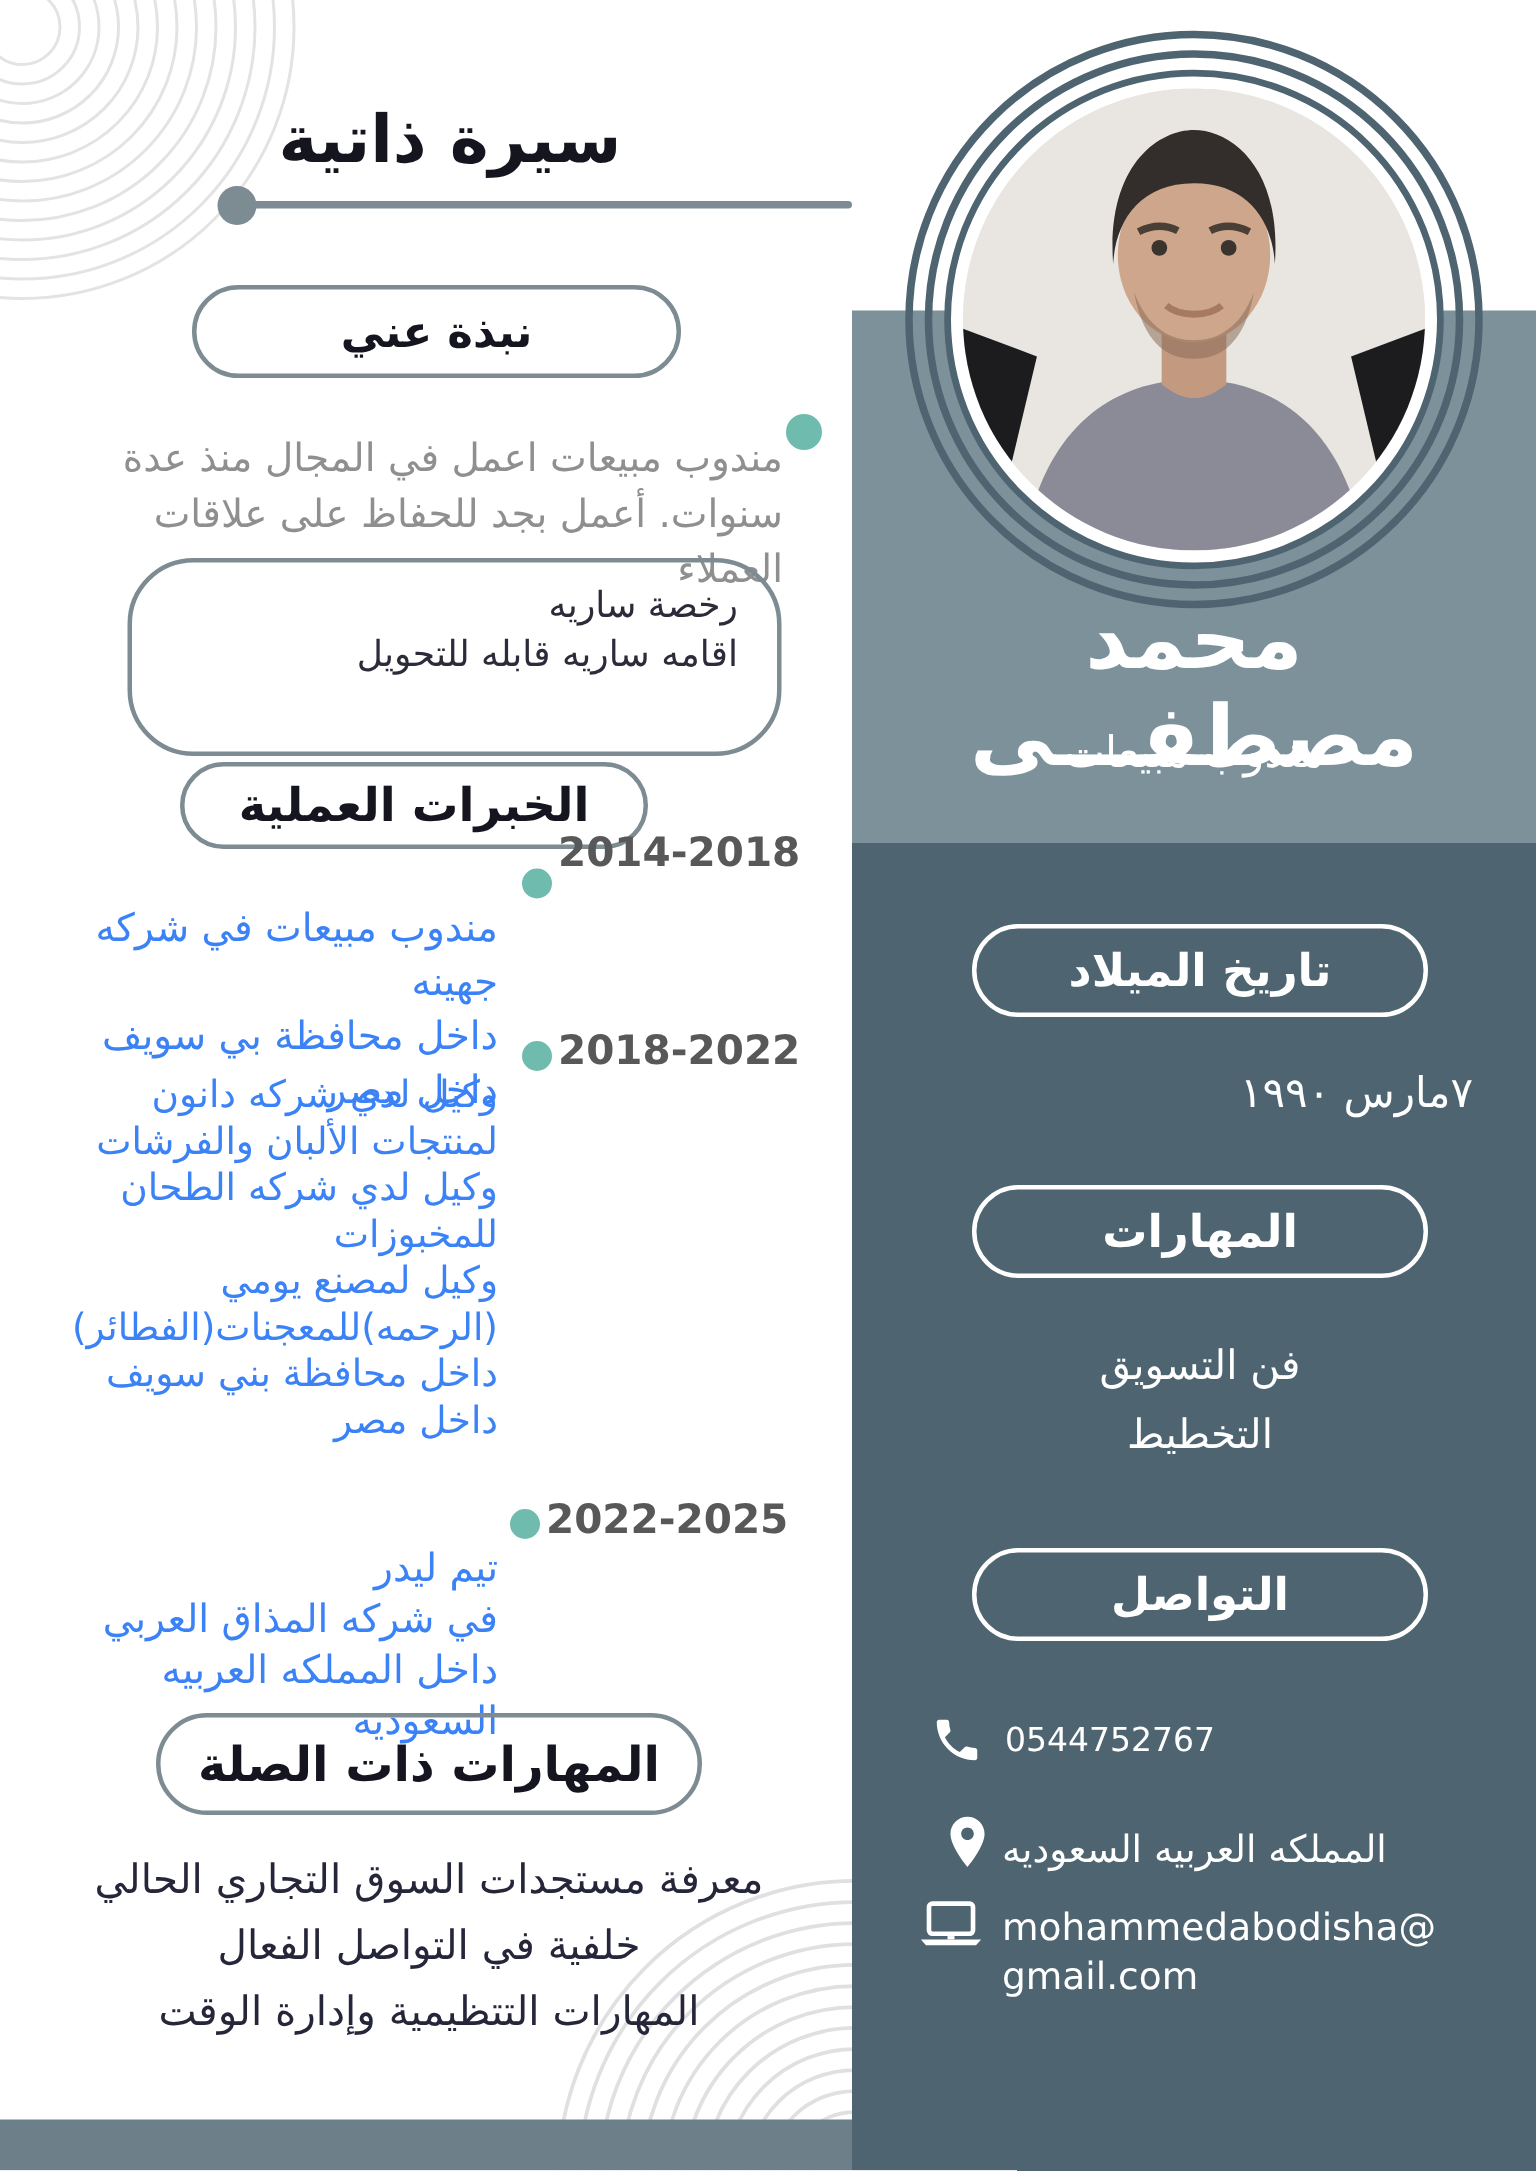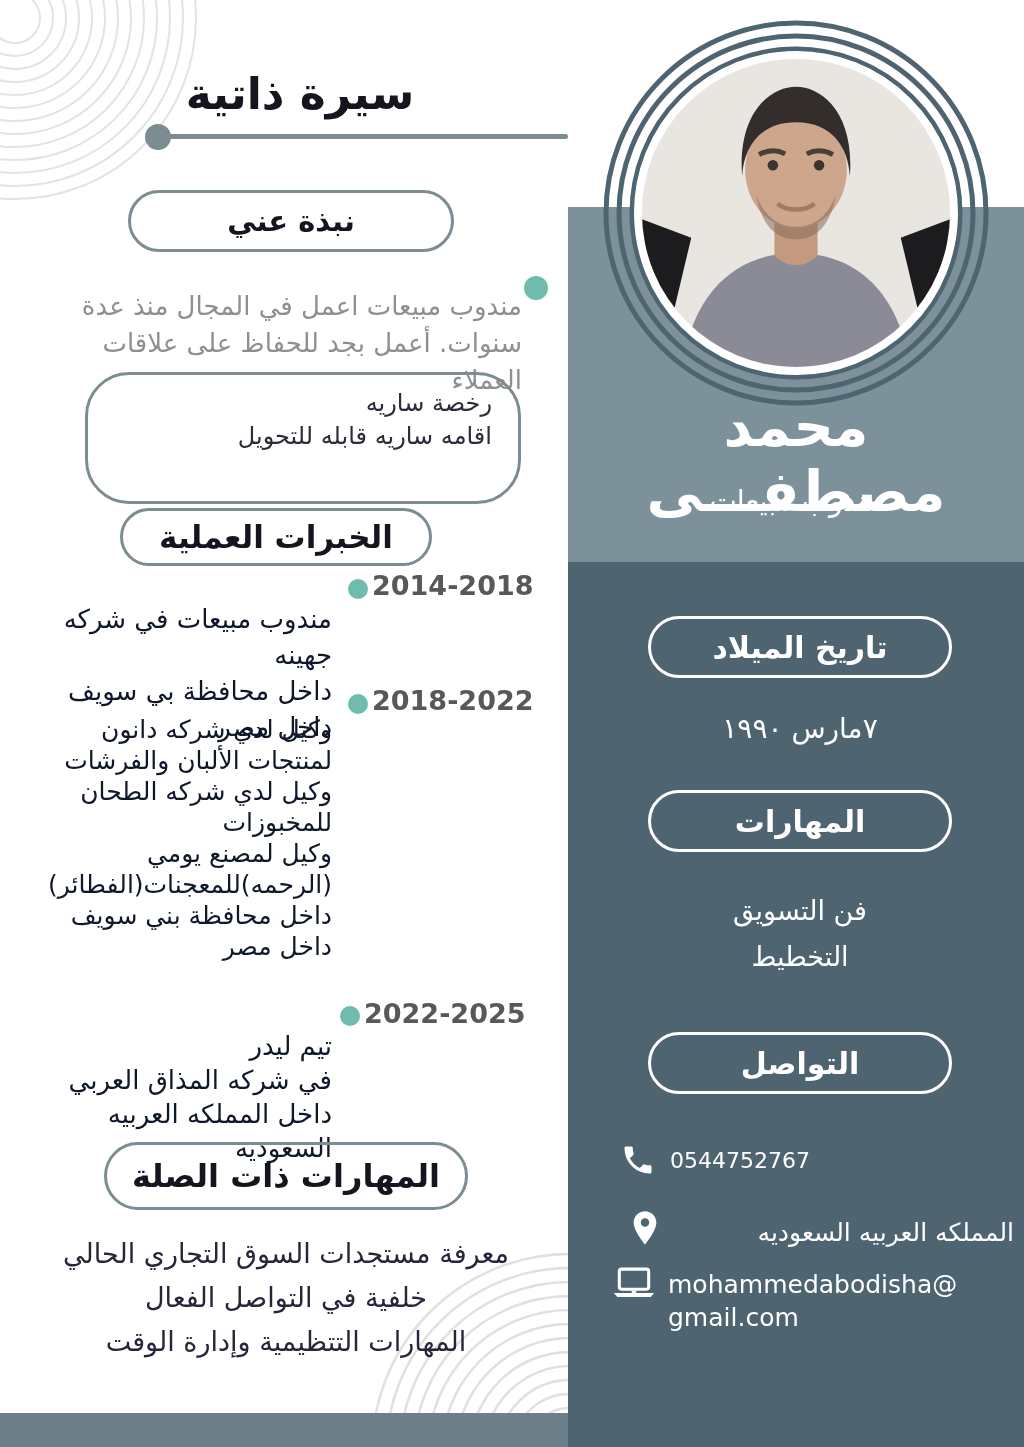--- a/index.html
+++ b/index.html
@@ -43,47 +43,47 @@
   .about-dot{left:524px;top:276px;width:24px;height:24px;border-radius:50%;background:#6fbcae;z-index:2;}
 
   .license-box{
     left:85px;top:372px;width:436px;height:132px;border:3px solid #7d8c92;border-radius:44px;
     box-sizing:border-box;padding:12px 26px;z-index:2;
   }
   .license-box .line{font-size:24px;font-weight:normal;color:#2b2b3a;line-height:33px;text-align:right;}
 
   .tl-dot{width:20px;height:20px;border-radius:50%;background:#6fbcae;z-index:2;}
   .tl-period{font-size:27px;font-weight:bold;color:#585858;z-index:2;}
-  .tl-lines{width:322px;left:10px;text-align:right;color:#0f172a;z-index:2;}
+  .tl-lines{width:322px;left:10px;text-align:right;color:#3b82f6;z-index:2;}
   .tl-lines.e1{font-size:26px;line-height:36px;}
   .tl-lines.e2{font-size:25px;line-height:31px;}
   .tl-lines.e3{font-size:26px;line-height:34px;margin-top:39px;}
 
   .relskills-list{left:36px;top:1232px;width:500px;text-align:center;color:#26263a;z-index:2;}
   .relskills-list .item{font-size:27px;line-height:44px;}
 
   
   .name{left:578px;top:394px;width:436px;text-align:center;font-size:56px;font-weight:bold;color:#ffffff;z-index:4;}
   .job-title{left:578px;top:484px;width:436px;text-align:center;font-size:29px;color:#ffffff;z-index:4;}
 
   .wpill{
     border:3px solid #ffffff;border-radius:32px;display:flex;align-items:center;justify-content:center;
     color:#ffffff;font-weight:bold;font-size:30px;z-index:3;box-sizing:border-box;
   }
   .birth-pill{left:648px;top:616px;width:304px;height:62px;}
   .skills-pill{left:648px;top:790px;width:304px;height:62px;text-align:right;}
   .contact-pill{left:648px;top:1032px;width:304px;height:62px;}
 
-  .birth-date{left:618px;top:712px;width:364px;text-align:center;font-size:28px;color:#ffffff;z-index:3;}
+  .birth-date{left:618px;top:712px;width:364px;font-size:28px;color:#ffffff;z-index:3;}
   .skills-list{left:618px;top:888px;width:364px;text-align:center;color:#ffffff;z-index:3;}
   .skills-list .item{font-size:27px;line-height:46px;}
 
   .c-icon{z-index:3;}
   .phone-number{left:670px;top:1148px;width:300px;font-size:22px;color:#ffffff;z-index:3;text-align:left;}
-  .location-text{left:668px;top:1218px;width:346px;font-size:25px;color:#ffffff;z-index:3;text-align:right;}
+  .location-text{left:668px;top:1218px;width:346px;font-size:25px;color:#ffffff;z-index:3;text-align:left;}
   .email-text{left:668px;top:1268px;width:296px;font-size:25px;line-height:33px;color:#ffffff;z-index:3;text-align:left;word-break:break-all;}
 </style>
 </head>
 <body>
 
 <div class="page">
 
   <svg class="abs rings-tl" width="230" height="230">
     <g fill="none" stroke="#e3e3e3" stroke-width="2">
       <circle cx="25" cy="28" r="25"></circle>
@@ -167,21 +167,21 @@
   <div class="abs license-box" dir="rtl">
     <div class="line">رخصة ساريه</div>
     <div class="line">اقامه ساريه قابله للتحويل</div>
   </div>
 
   <div class="abs pill exp-pill">
     <span>الخبرات العملية</span>
   </div>
 
   <div class="abs tl-dot" style="left:348px;top:579px;"></div>
-  <div class="abs tl-period" style="left:372px;top:570px;">2014-2018</div>
+  <div class="abs tl-period" style="left:372px;top:553px;">2014-2018</div>
   <div class="abs tl-lines e1" style="top:601px;" dir="rtl">
     <div>مندوب مبيعات في شركه جهينه</div>
     <div>داخل محافظة بي سويف</div>
     <div>داخل مصر</div>
   </div>
 
   <div class="abs tl-dot" style="left:348px;top:694px;"></div>
   <div class="abs tl-period" style="left:372px;top:685px;">2018-2022</div>
   <div class="abs tl-lines e2" style="top:714px;" dir="rtl">
     <div>وكيل لدي شركه دانون</div>

